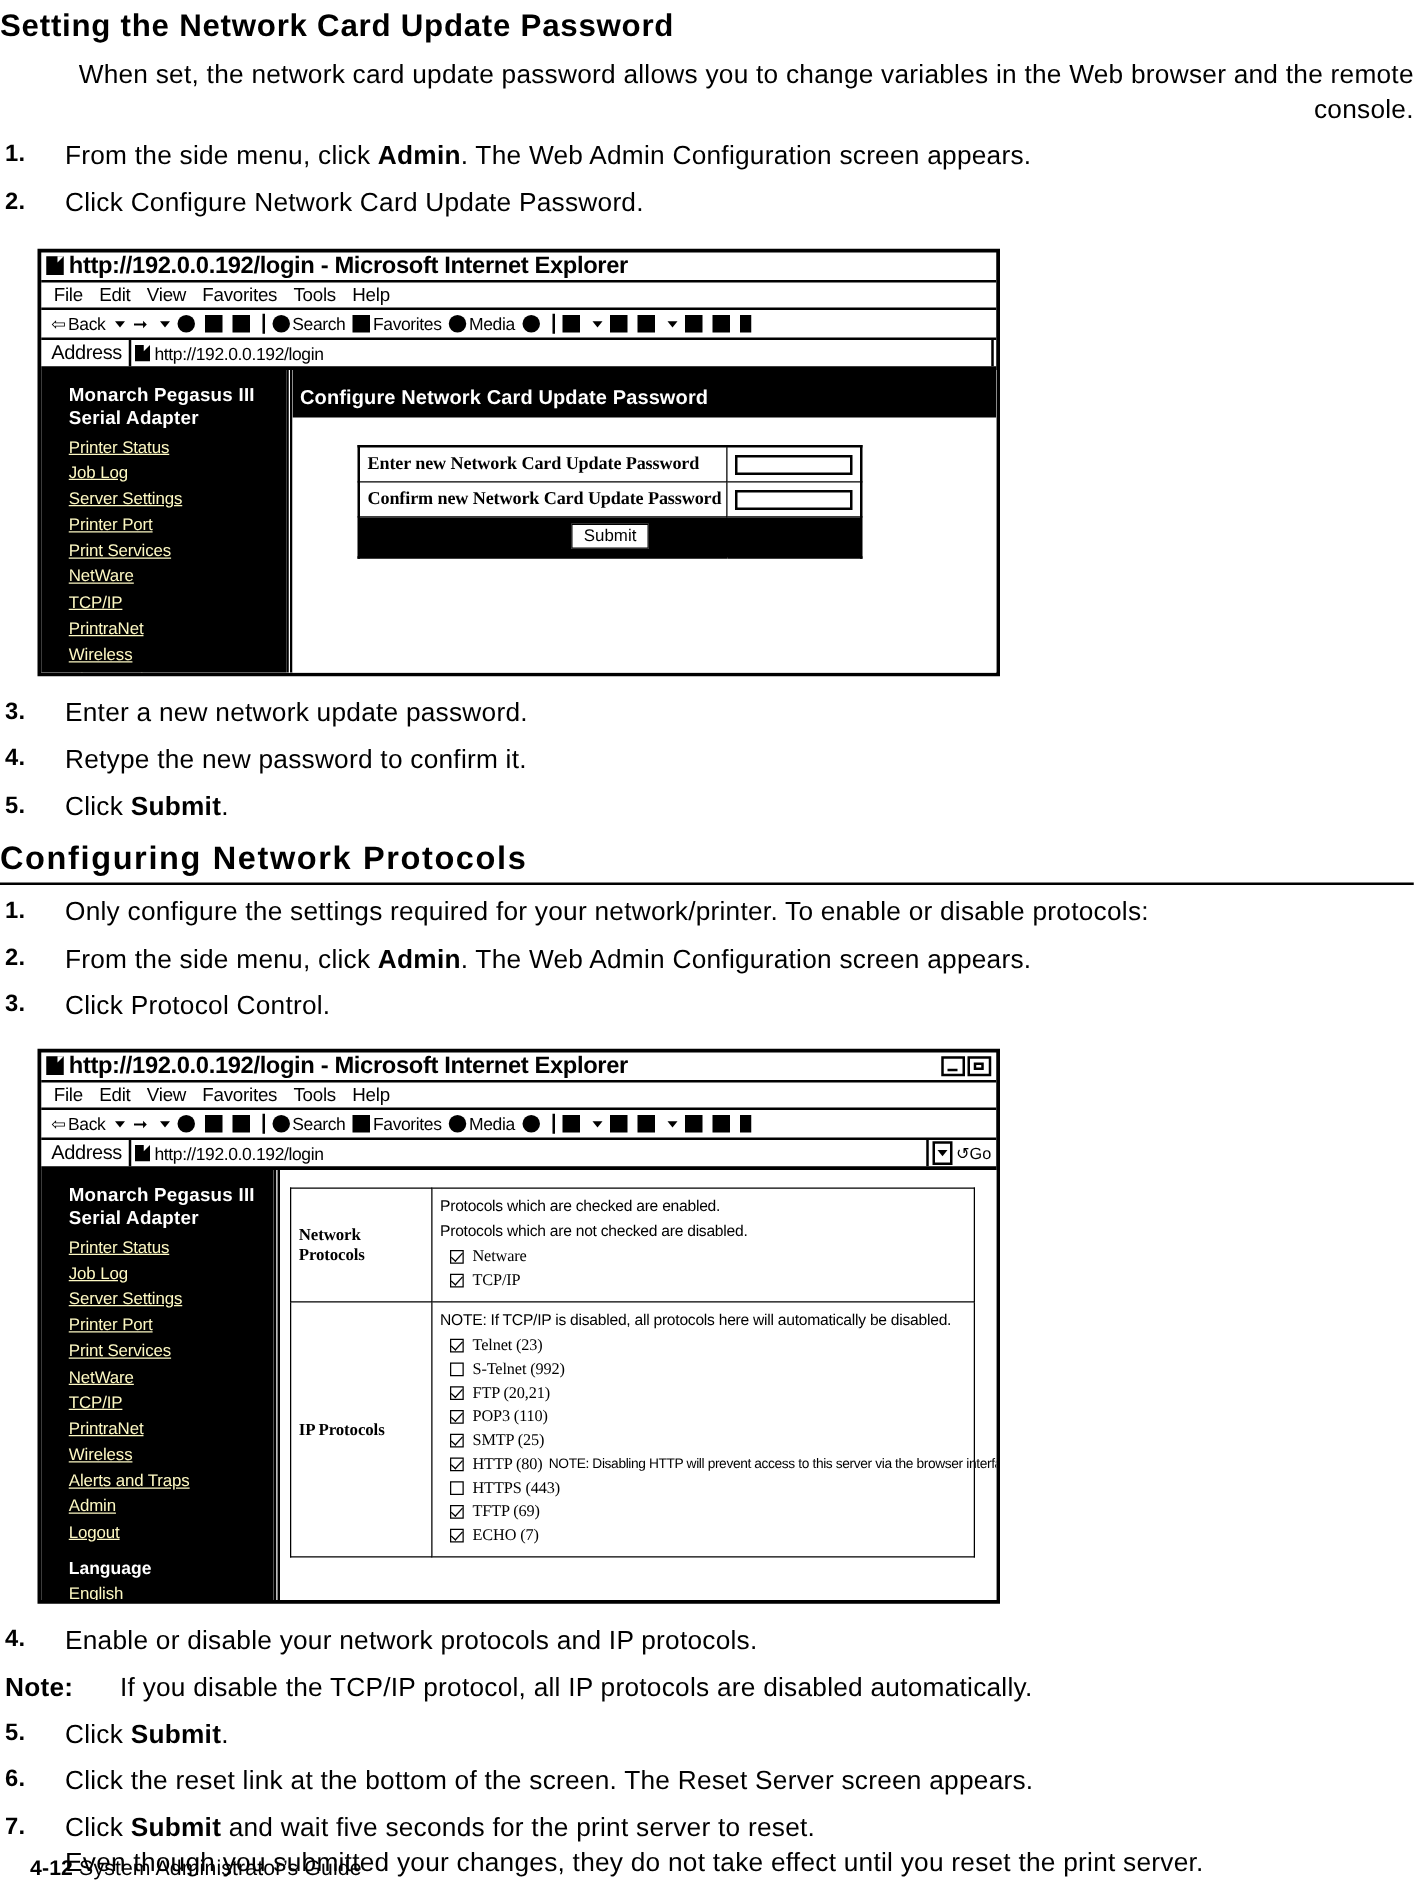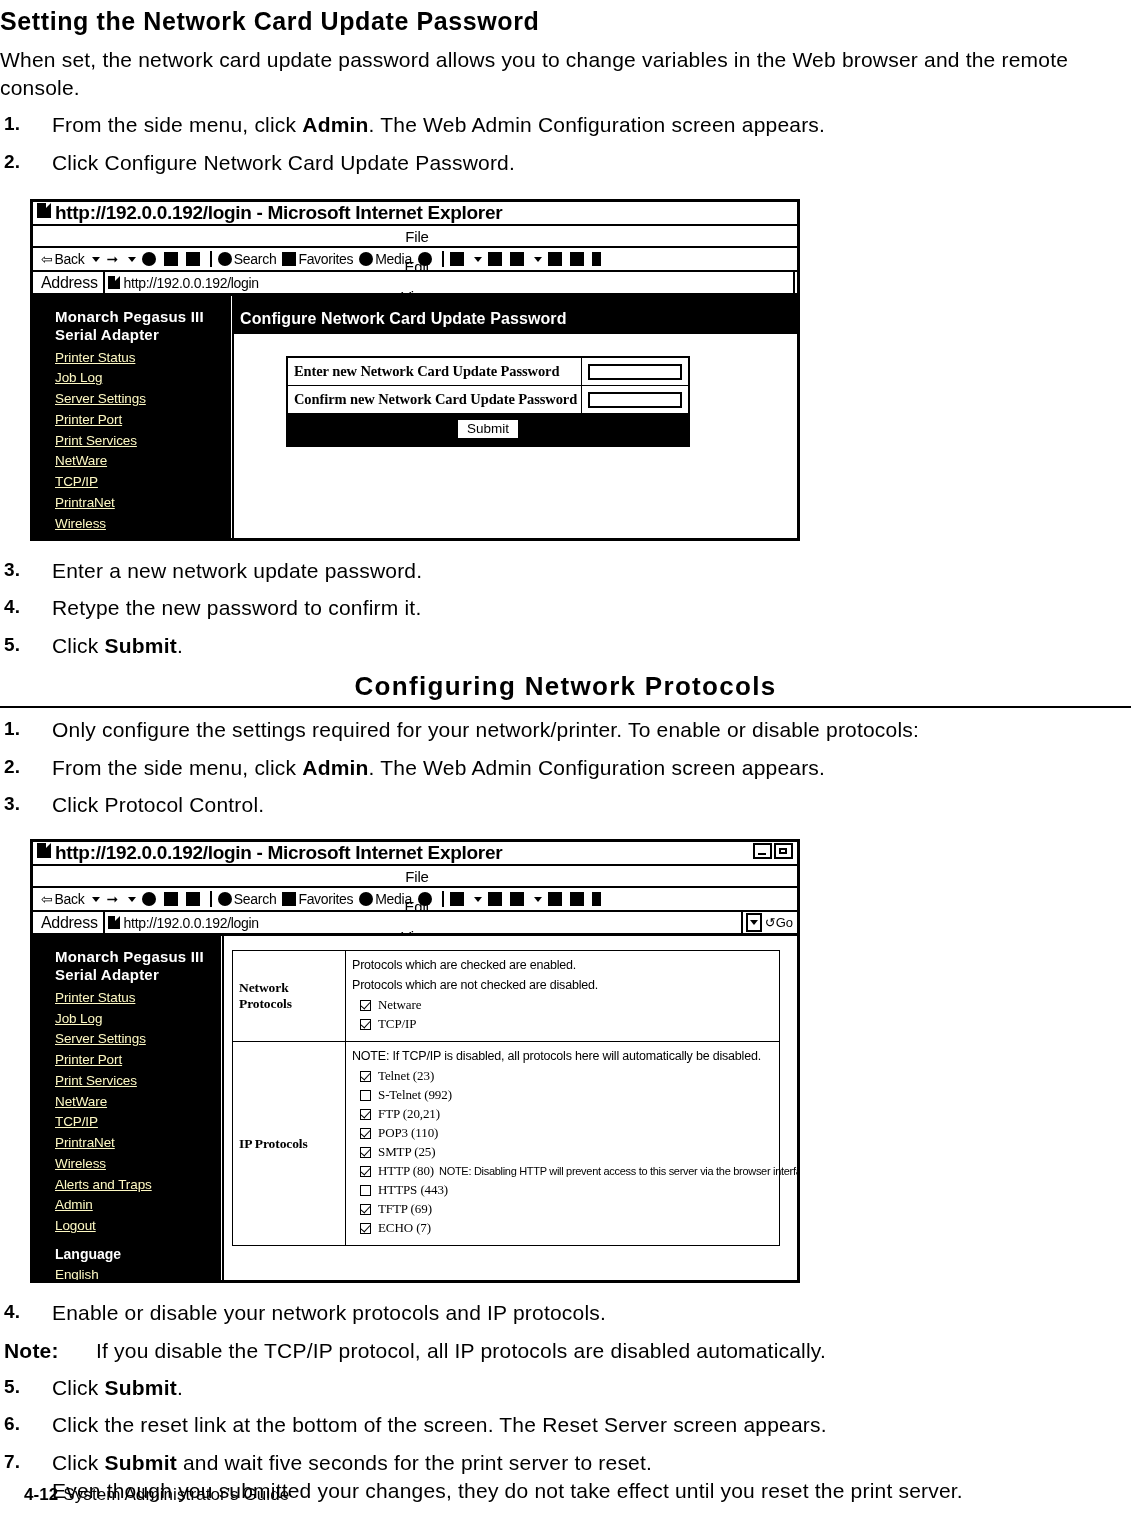--- a/index.html
+++ b/index.html
@@ -31,33 +31,33 @@
     padding: 6px 0 2px 0;
     line-height: 1.2;
   }
   h2.doc-h2 {
     font-size: 26px;
     font-weight: bold;
     letter-spacing: 1.3px;
     margin: 0;
     padding: 2px 0 2px 0;
     line-height: 1.2;
-    text-align: center;
   }
   .rule {
     border: 0;
     border-top: 2px solid #000;
     margin: 2px 0 8px 0;
     width: 100%;
   }
   p.body-text {
     font-size: 21px;
     line-height: 1.32;
     margin: 8px 0 10px 0;
     letter-spacing: 0.2px;
+    text-align: right;
   }
   ol.steps, ul.plainsteps {
     margin: 0;
     padding: 0;
     list-style: none;
   }
   .step {
     display: flex;
     font-size: 21px;
     line-height: 1.35;
@@ -85,21 +85,21 @@
 
   
   .browser {
     border: 3px solid #000;
     background: #ffffff;
     box-sizing: border-box;
     font-family: "Liberation Sans", sans-serif;
   }
   .browser-titlebar {
     display: flex;
-    align-items: flex-start;
+    align-items: center;
     border-bottom: 2px solid #000;
     padding: 1px 2px 2px 4px;
     height: 24px;
     box-sizing: border-box;
   }
   .ie-doc-icon {
     width: 14px; height: 15px;
     background: #000;
     margin-right: 4px;
     position: relative;
@@ -143,29 +143,28 @@
   .winbtn.max::after {
     content: "";
     position: absolute;
     left: 3px; top: 3px;
     width: 8px; height: 6px;
     border: 2px solid #000;
     box-sizing: border-box;
   }
   .browser-menubar {
     display: flex;
-    align-items: center;
+    align-items: flex-start;
     gap: 13px;
     border-bottom: 2px solid #000;
     padding: 2px 6px 3px 10px;
     height: 22px;
     box-sizing: border-box;
     font-size: 15px;
     letter-spacing: -0.2px;
-    flex-direction: column;
   }
   .browser-menubar .menu-item { white-space: nowrap; }
 
   .browser-toolbar {
     display: flex;
     align-items: center;
     border-bottom: 2px solid #000;
     padding: 2px 4px 2px 8px;
     height: 24px;
     box-sizing: border-box;

